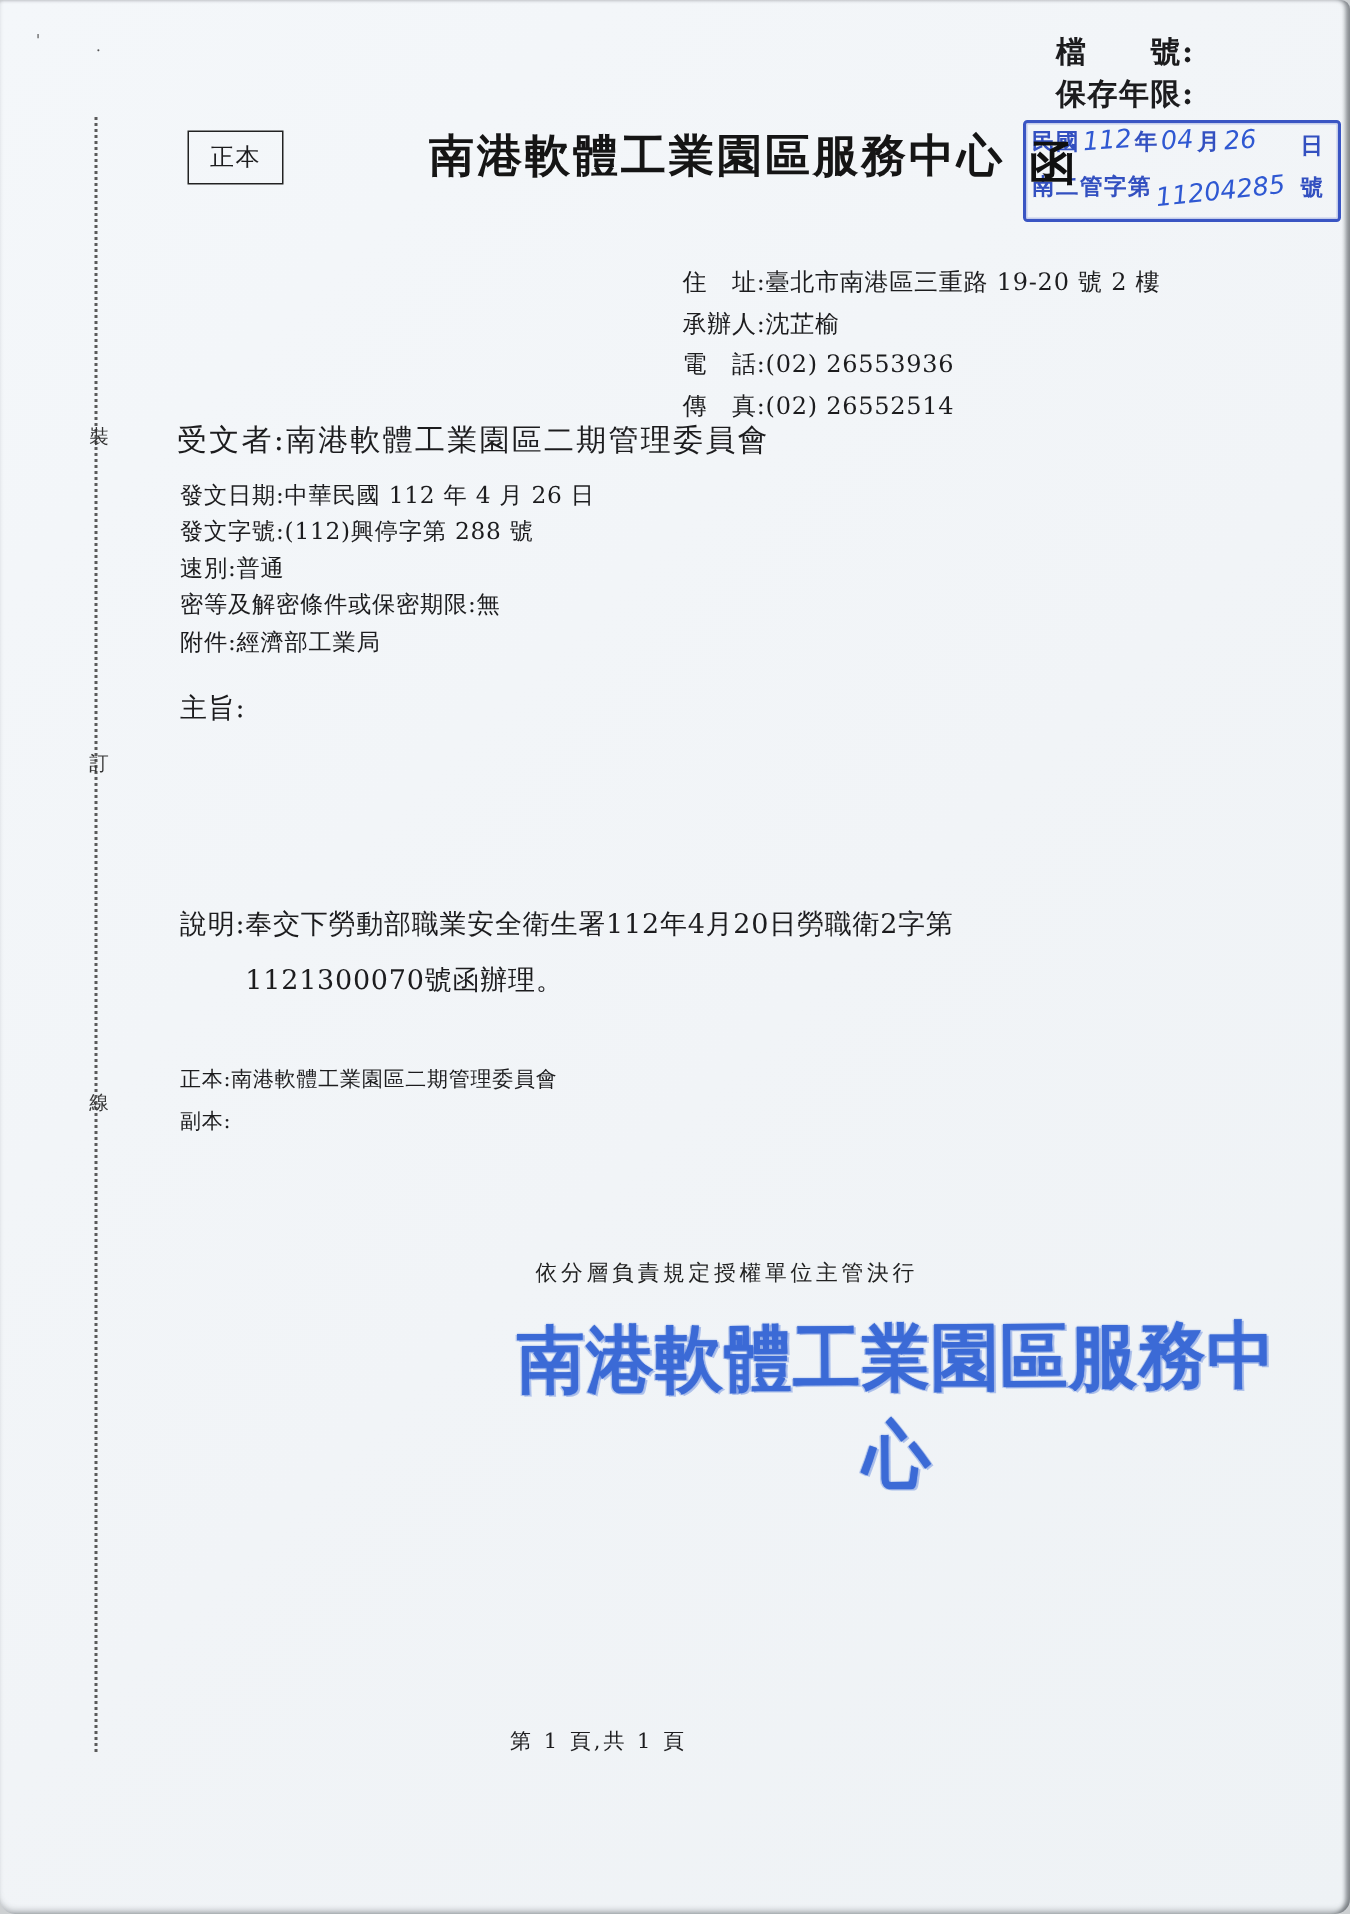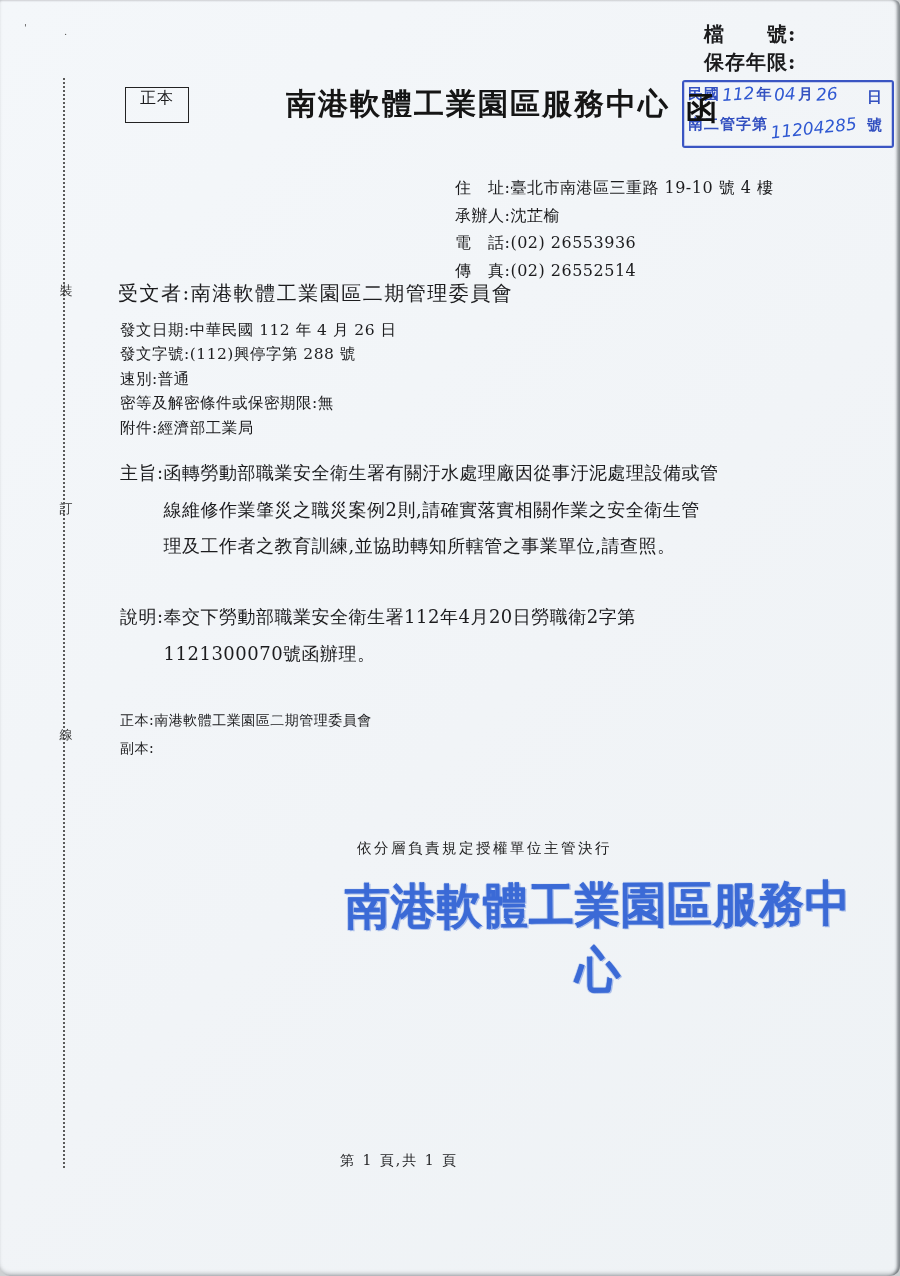--- a/index.html
+++ b/index.html
@@ -15,21 +15,21 @@
     box-shadow:inset -4px 0 3px -1px rgba(55,60,66,.55),
                inset 0 -4px 4px -2px rgba(55,60,66,.35),
                inset 0 2px 2px -1px rgba(55,60,66,.12);
   }
   .abs{position:absolute;}
   .speck{color:#555;font-size:10px;}
   
   .file-labels{left:704px;top:20px;font-size:20px;line-height:28px;letter-spacing:1px;font-weight:bold;}
   
   .copy-box{left:125px;top:87px;width:62px;height:34px;border:1.6px solid #222;
-    display:flex;justify-content:center;font-size:16px;letter-spacing:1px;}
+    display:flex;align-items:center;justify-content:center;font-size:16px;letter-spacing:1px;}
   
   .doc-title{left:286px;top:84px;font-size:30px;font-weight:bold;letter-spacing:2px;color:#151515;}
   .doc-type{left:686px;top:88px;font-size:31px;font-weight:bold;color:#101010;z-index:5;}
   
   .receipt-stamp{left:682px;top:80px;width:208px;height:64px;
     border:2.5px solid #3a55c3;border-radius:3px;
     box-shadow:0 0 0 1px rgba(58,85,195,.25) inset;
     color:#3350c0;z-index:2;}
   .rs-row{position:absolute;left:4px;right:4px;display:flex;align-items:flex-end;}
   .rs-row1{top:2px;}
@@ -41,21 +41,21 @@
   .rs-hand2{transform:rotate(-6deg) translateY(4px);}
   
   .contact{left:455px;top:174px;font-size:16px;line-height:27.5px;letter-spacing:.5px;}
   
   .recipient{left:118px;top:280px;font-size:20px;letter-spacing:1.5px;}
   
   .meta{left:120px;top:318px;font-size:15.5px;line-height:24.4px;letter-spacing:.5px;}
   
   .para{display:flex;font-size:18px;line-height:36.5px;letter-spacing:.5px;}
   .para-label{white-space:nowrap;}
-  .subject{left:120px;top:455px;width:700px;}
+  .subject{left:120px;top:455px;width:700px;gap:28px;}
   .description{left:120px;top:599px;width:700px;}
   
   .distribution{left:120px;top:706px;font-size:14px;line-height:28px;letter-spacing:.5px;}
   
   .authorization{left:357px;top:839px;font-size:14.5px;letter-spacing:2.5px;color:#222;}
   
   .org-stamp{left:338px;top:878px;width:520px;text-align:center;
     font-size:45px;font-weight:bold;letter-spacing:1px;
     color:#3e6bd2;transform:rotate(-.4deg) scaleY(1.08);
     text-shadow:0 0 1px rgba(62,107,210,.9),1.5px 1px 0 rgba(62,107,210,.35),
@@ -101,43 +101,38 @@
       <span class="rs-right" style="top:4px;">日</span>
     </div>
     <div class="rs-row rs-row2">
       <span class="rs-print">南二管字第</span>
       <span class="rs-hand rs-hand2">11204285</span>
       <span class="rs-right" style="top:2px;">號</span>
     </div>
   </div>
 
   <div class="abs contact">
-    <div>住　址:臺北市南港區三重路 19-10 號 4 樓</div>
+    <div>住　址:臺北市南港區三重路 19-20 號 2 樓</div>
     <div>承辦人:沈芷榆</div>
     <div>電　話:(02) 26553936</div>
     <div>傳　真:(02) 26552514</div>
   </div>
 
   <div class="abs recipient">受文者:南港軟體工業園區二期管理委員會</div>
 
   <div class="abs meta">
     <div>發文日期:中華民國 112 年 4 月 26 日</div>
     <div>發文字號:(112)興停字第 288 號</div>
     <div>速別:普通</div>
     <div>密等及解密條件或保密期限:無</div>
     <div>附件:經濟部工業局</div>
   </div>
 
   <div class="abs para subject">
     <div class="para-label">主旨:</div>
-    <div>
-      <div>函轉勞動部職業安全衛生署有關汙水處理廠因從事汙泥處理設備或管</div>
-      <div>線維修作業肇災之職災案例2則,請確實落實相關作業之安全衛生管</div>
-      <div>理及工作者之教育訓練,並協助轉知所轄管之事業單位,請查照。</div>
-    </div>
   </div>
 
   <div class="abs para description">
     <div class="para-label">說明:</div>
     <div>
       <div>奉交下勞動部職業安全衛生署112年4月20日勞職衛2字第</div>
       <div>1121300070號函辦理。</div>
     </div>
   </div>
 

